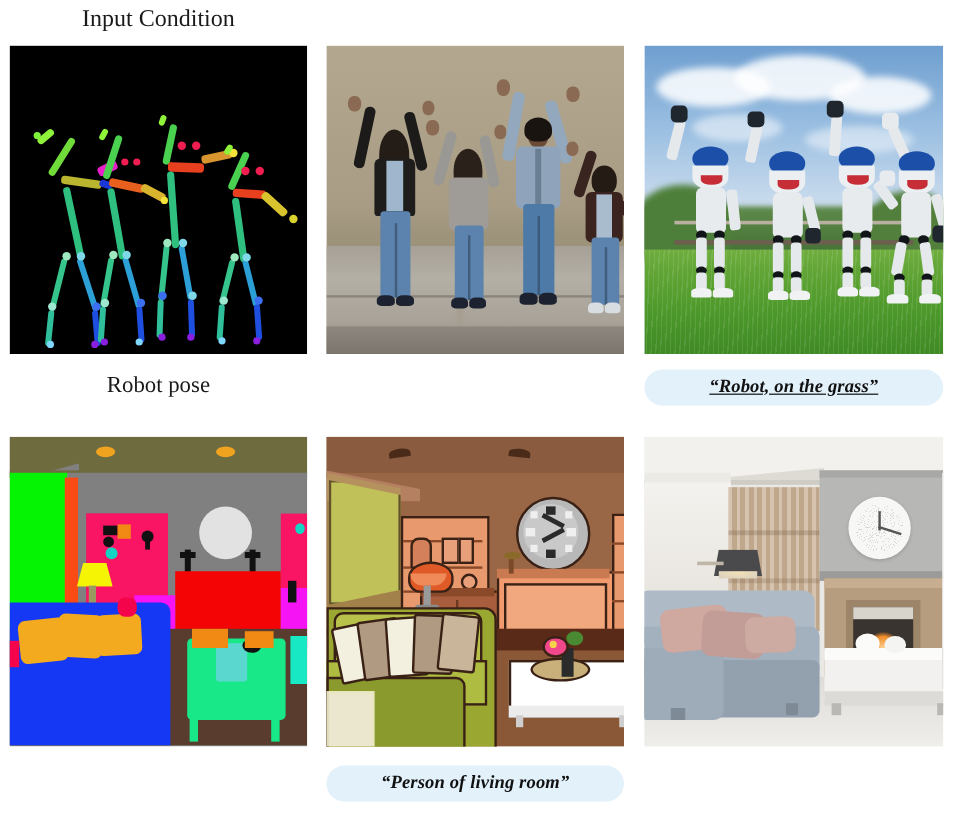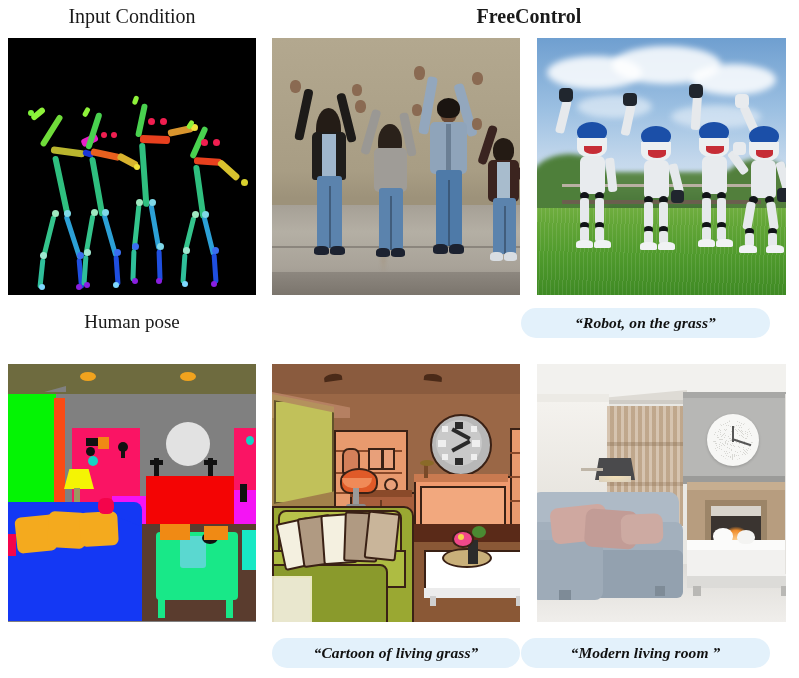--- a/index.html
+++ b/index.html
@@ -37,21 +37,21 @@
   
   .pill{
     position:absolute;height:30px;border-radius:15px;
     background:#e3f1fb;display:flex;align-items:center;justify-content:center;
     font-style:italic;font-weight:700;font-size:15.5px;color:#111;
     letter-spacing:.1px;white-space:nowrap;
   }
   .p-r1{top:308px;}
   .p-r2{top:638px;}
   .p-c2{left:272px;width:248px;}
-  .p-c3{left:521px;width:249px;}
+  .p-c3{left:537px;width:249px;text-decoration:underline;}
 
   
   .pose-bg{background:#000;position:relative;width:100%;height:100%;}
   .bone{position:absolute;border-radius:3px;transform-origin:0 50%;}
   .joint{position:absolute;border-radius:50%;}
   .dot{position:absolute;border-radius:50%;}
 
   
   .photo-people{
     position:relative;width:100%;height:100%;
@@ -135,21 +135,20 @@
   
   .modern{position:relative;width:100%;height:100%;background:#e9e8e4;}
   .md{position:absolute;}
 </style>
 </head>
 <body>
 
 <div class="page">
 
   <div class="col-header" id="hdr-input">Input Condition</div>
-  <div class="col-header" id="hdr-free">FreeControl</div>
 
   <div class="img r1 c1">
     <div class="pose-bg">
 
       <div class="bone" style="left:34px;top:105px;width:36px;height:6px;background:#6fdc3a;transform:rotate(-58deg);"></div>
       <div class="bone" style="left:24px;top:78px;width:16px;height:6px;background:#8ef23a;transform:rotate(-40deg);"></div>
       <div class="bone" style="left:43px;top:108px;width:34px;height:7px;background:#b9b52e;transform:rotate(8deg);"></div>
       <div class="bone" style="left:74px;top:102px;width:17px;height:8px;background:#e81ec8;transform:rotate(-26deg);"></div>
       <div class="bone" style="left:75px;top:111px;width:11px;height:6px;background:#1b36d6;transform:rotate(18deg);"></div>
       <div class="bone" style="left:47px;top:115px;width:62px;height:6px;background:#2fbf7f;transform:rotate(78deg);"></div>
@@ -385,21 +384,21 @@
         <div class="rb-foot" style="left:6px;top:135px;width:18px;height:8px;"></div>
         <div class="rb-foot" style="left:33px;top:135px;width:18px;height:8px;"></div>
         <div class="rb-limb" style="left:42px;top:52px;width:9px;height:30px;transform:rotate(-16deg);"></div>
         <div class="rb-hand" style="left:44px;top:78px;width:13px;height:14px;"></div>
       </div>
     </div>
   </div>
 
   <div class="pill p-r1 p-c3">“Robot, on the grass”</div>
 
-  <div class="row-label" id="lbl-pose">Human pose</div>
+  <div class="row-label" id="lbl-pose">Robot pose</div>
 
   <div class="img r2 c1">
     <div class="seg">
 
       <div class="sg" style="left:0;top:0;width:100%;height:34px;background:#6e6b3f;"></div>
       <div class="sg" style="left:0;top:22px;width:58px;height:16px;background:#808080;
            clip-path:polygon(0 100%,100% 0,100% 100%);"></div>
       <div class="sg" style="left:0;top:28px;width:100%;height:6px;background:#6e6b3f;"></div>
       <div class="sg" style="left:72px;top:8px;width:16px;height:9px;border-radius:50%;background:#f0a31e;"></div>
       <div class="sg" style="left:172px;top:8px;width:16px;height:9px;border-radius:50%;background:#f0a31e;"></div>
@@ -609,17 +608,16 @@
       <div class="md" style="left:150px;top:212px;width:108px;height:12px;background:#dcdbd8;"></div>
       <div class="md" style="left:156px;top:222px;width:8px;height:10px;background:#b9b8b5;"></div>
       <div class="md" style="left:244px;top:222px;width:8px;height:10px;background:#b9b8b5;"></div>
       <div class="md" style="left:176px;top:164px;width:20px;height:16px;border-radius:50% 50% 45% 45%;background:#fbfbfa;"></div>
       <div class="md" style="left:200px;top:166px;width:18px;height:14px;border-radius:50% 50% 45% 45%;background:#f4f4f2;"></div>
 
       <div class="md" style="left:248px;top:30px;width:10px;height:180px;background:#e4e2de;"></div>
     </div>
   </div>
 
-  <div class="pill p-r2 p-c2">“Cartoon of living grass”</div>
-  <div class="pill p-r2 p-c3">“Modern living room ”</div>
+  <div class="pill p-r2 p-c2">“Person of living room”</div>
 
 
 </div>
 
 </body></html>

